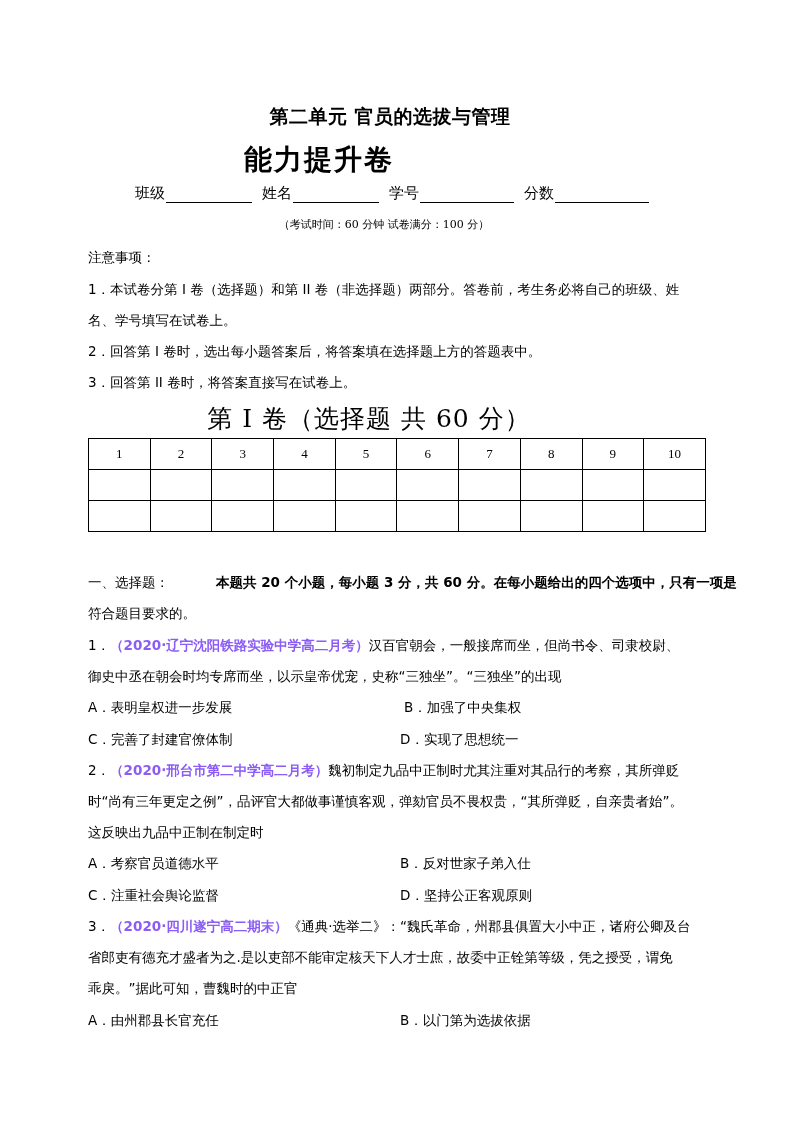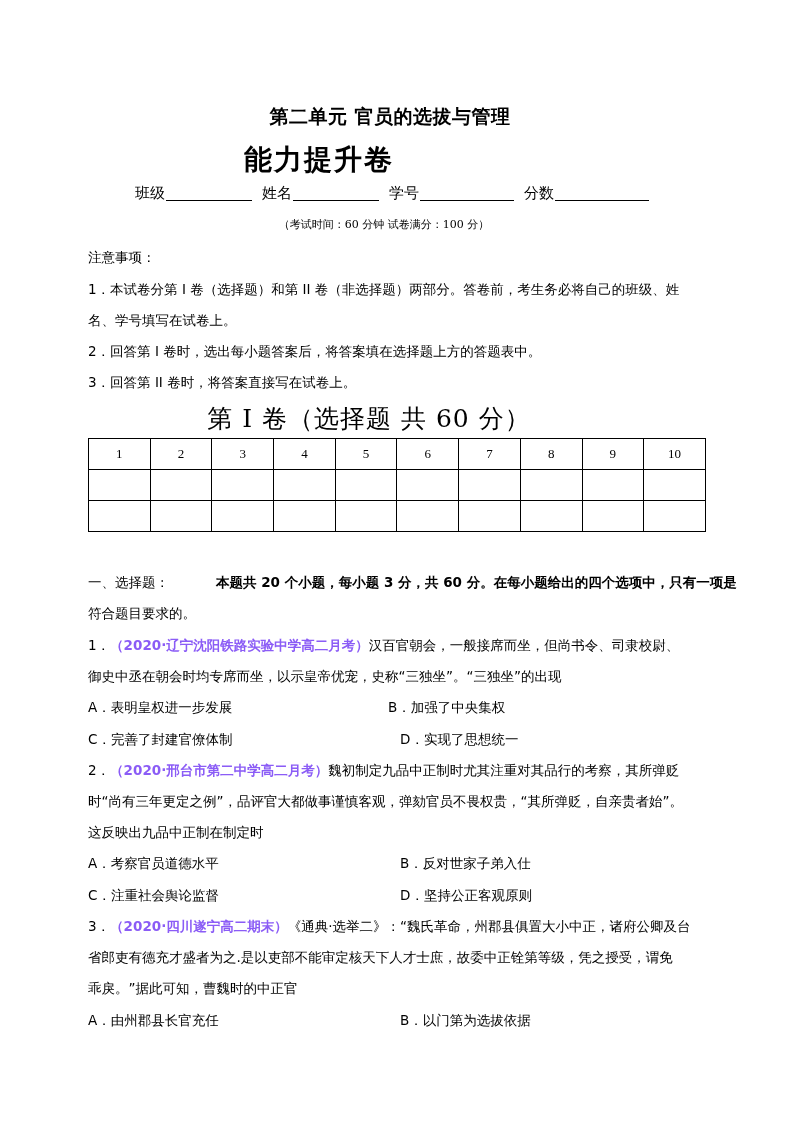--- a/index.html
+++ b/index.html
@@ -4,21 +4,21 @@
   <style>
     html, body { margin: 0; padding: 0; background: #ffffff; }
     body { width: 794px; height: 1123px; position: relative; overflow: hidden;
            font-family: "DejaVu Sans", sans-serif; color: #000; }
     .abs { position: absolute; }
     .unit-title { left: 0; width: 780px; top: 104px; text-align: center;
                   font-size: 19px; font-weight: bold; letter-spacing: 0.5px; }
     .paper-title { left: 0; width: 638px; top: 141px; text-align: center;
                    font-size: 28px; font-weight: bold; letter-spacing: 2px; }
     .info-row { left: 135px; top: 184px; font-size: 15px; display: flex; white-space: nowrap; }
-    .info-row .field { display: flex; margin-right: 10px; }
+    .info-row .field { display: flex; align-items: flex-end; margin-right: 10px; }
     .info-row .line { display: inline-block; border-bottom: 1px solid #000; height: 16px; margin-left: 1px; }
     .time-note { left: 0; width: 768px; top: 217px; text-align: center;
                  font-size: 11px; font-family: "DejaVu Serif", serif; }
     .p { left: 88px; font-size: 13.5px; line-height: 16px; white-space: nowrap; }
     .section-title { left: 0; width: 738px; top: 402px; text-align: center;
                      font-size: 25px; font-family: "DejaVu Serif", serif; letter-spacing: 1px; }
     table.answer { position: absolute; left: 88px; top: 438px; width: 618px;
                    border-collapse: collapse; table-layout: fixed; }
     table.answer td { border: 1.3px solid #000; height: 30px; text-align: center;
                       font-family: "Liberation Serif", serif; font-size: 13px; padding: 0; }
@@ -105,21 +105,21 @@
 <div class="abs p" style="top:574px">
   <span>一、选择题：</span><span class="bold">本题共 20 个小题，每小题 3 分，共 60 分。在每小题给出的四个选项中，只有一项是</span>
 </div>
 <div class="abs p" style="top:605px">符合题目要求的。</div>
 
 <div class="abs p" style="top:637px">
   <span>1．</span><span class="src">（2020·辽宁沈阳铁路实验中学高二月考）</span><span>汉百官朝会，一般接席而坐，但尚书令、司隶校尉、</span>
 </div>
 <div class="abs p" style="top:668px">御史中丞在朝会时均专席而坐，以示皇帝优宠，史称“三独坐”。“三独坐”的出现</div>
 <div class="abs p opt" style="top:699px">A．表明皇权进一步发展</div>
-<div class="abs p opt" style="top:699px; left:388px">B．加强了中央集权</div>
+<div class="abs p opt" style="top:699px; left:404px">B．加强了中央集权</div>
 <div class="abs p opt" style="top:731px">C．完善了封建官僚体制</div>
 <div class="abs p opt" style="top:731px; left:400px">D．实现了思想统一</div>
 
 <div class="abs p" style="top:762px">
   <span>2．</span><span class="src">（2020·邢台市第二中学高二月考）</span><span>魏初制定九品中正制时尤其注重对其品行的考察，其所弹贬</span>
 </div>
 <div class="abs p" style="top:793px">时“尚有三年更定之例”，品评官大都做事谨慎客观，弹劾官员不畏权贵，“其所弹贬，自亲贵者始”。</div>
 <div class="abs p" style="top:824px">这反映出九品中正制在制定时</div>
 <div class="abs p opt" style="top:855px">A．考察官员道德水平</div>
 <div class="abs p opt" style="top:855px; left:400px">B．反对世家子弟入仕</div>

